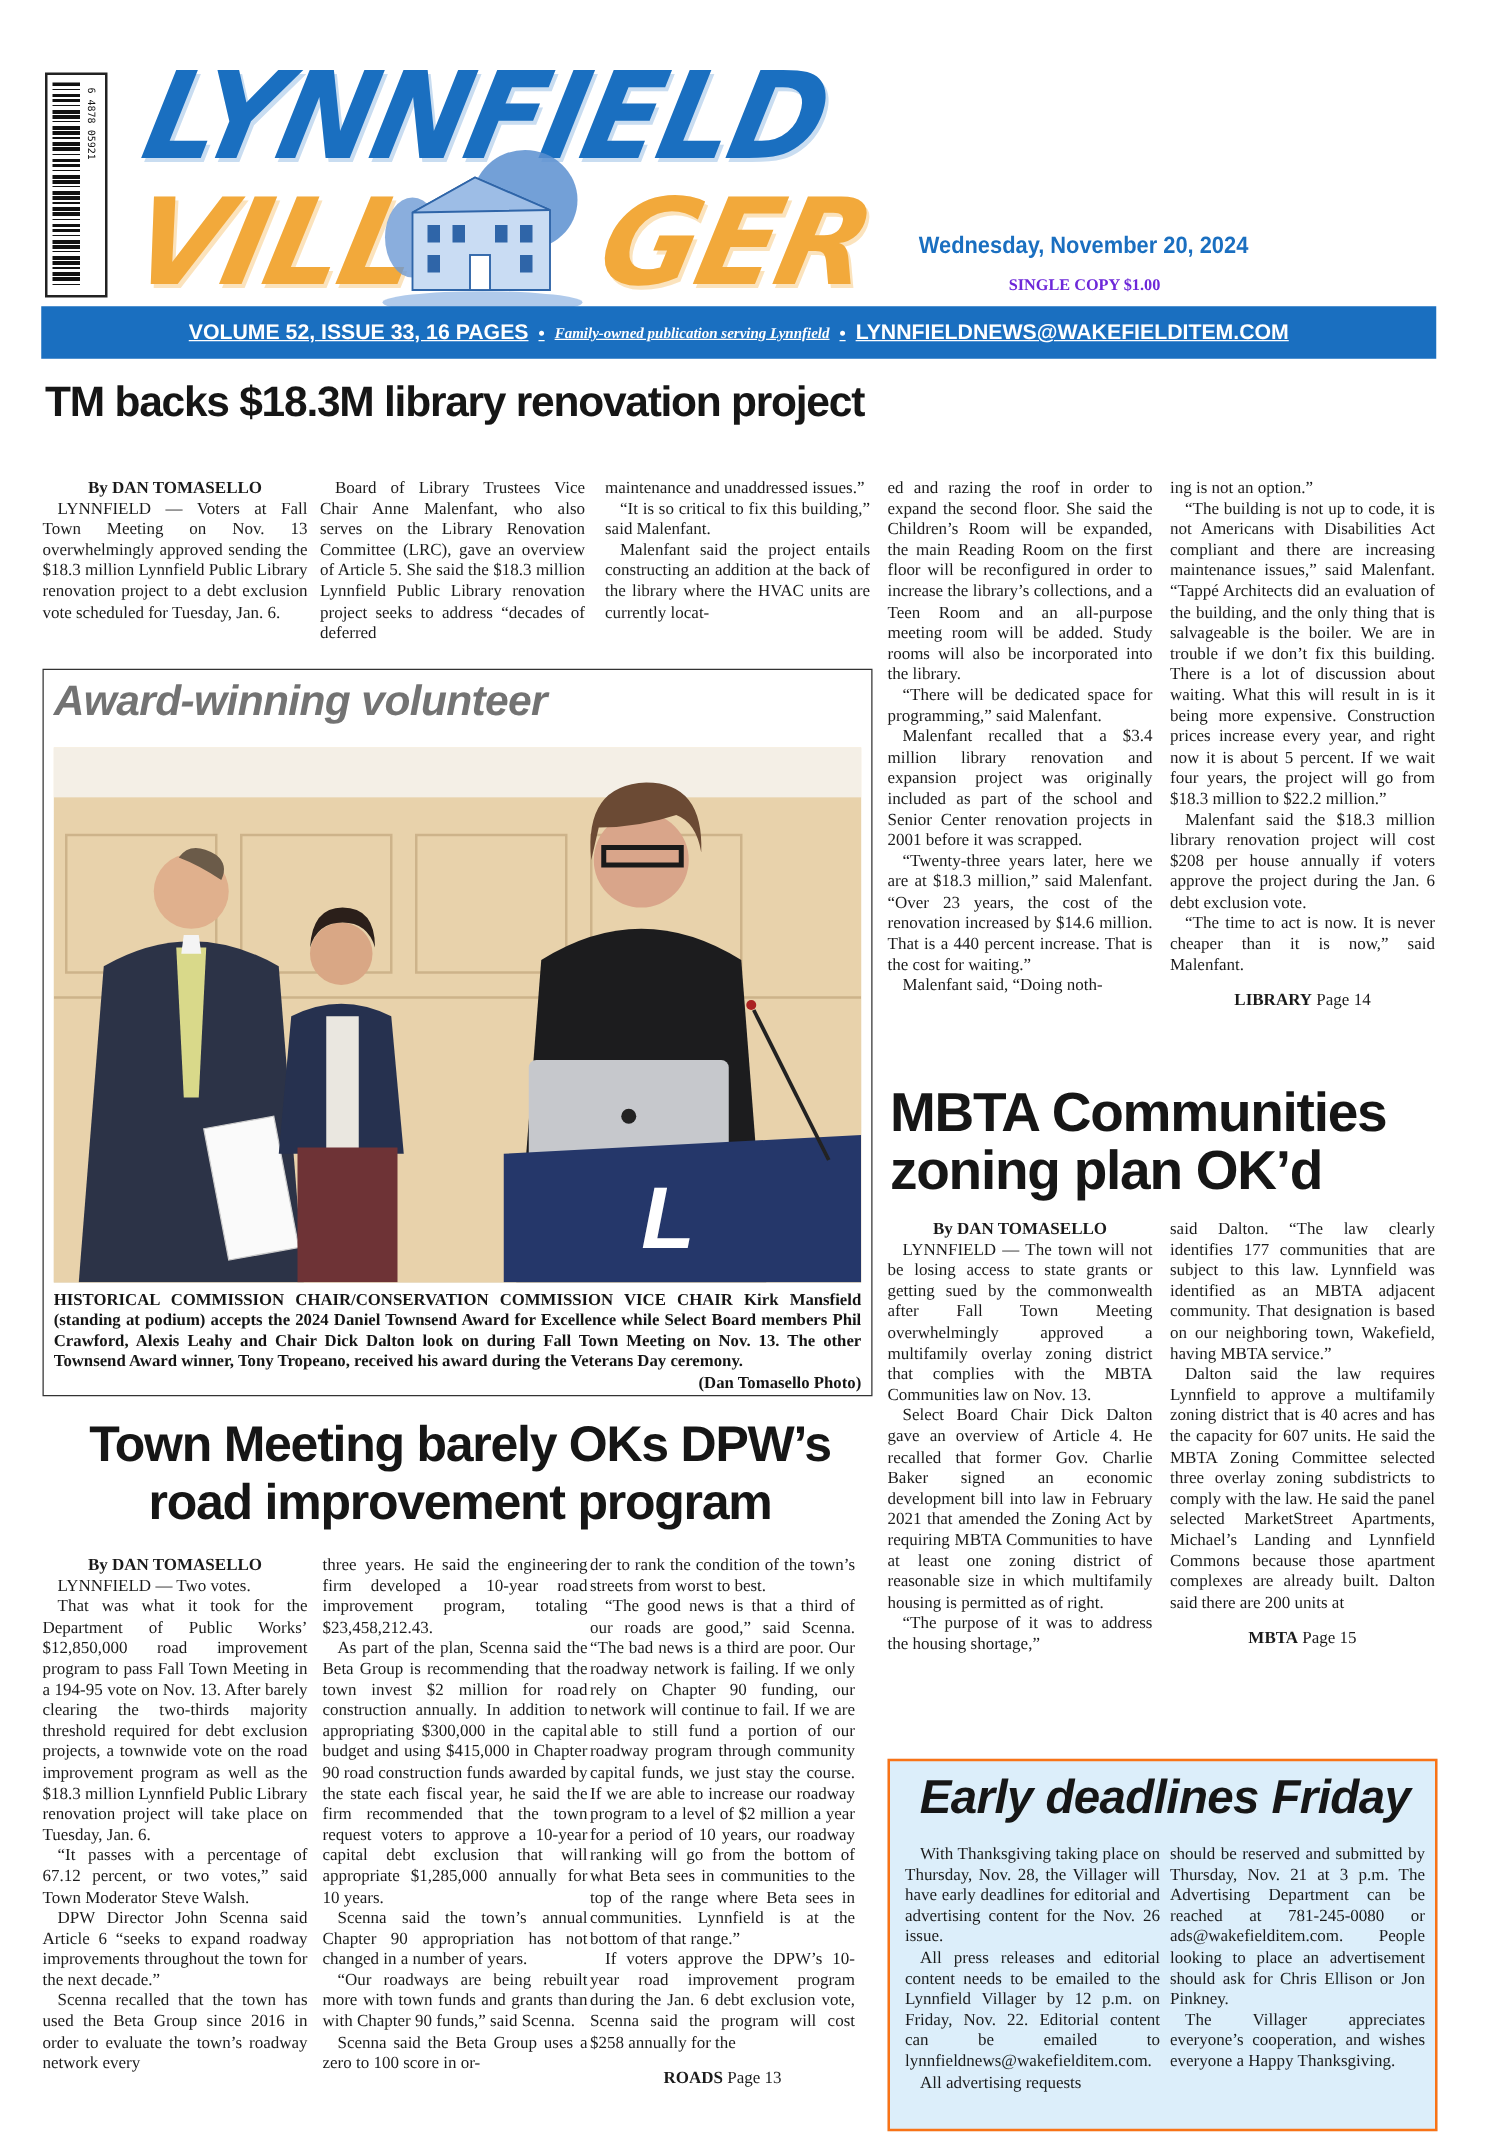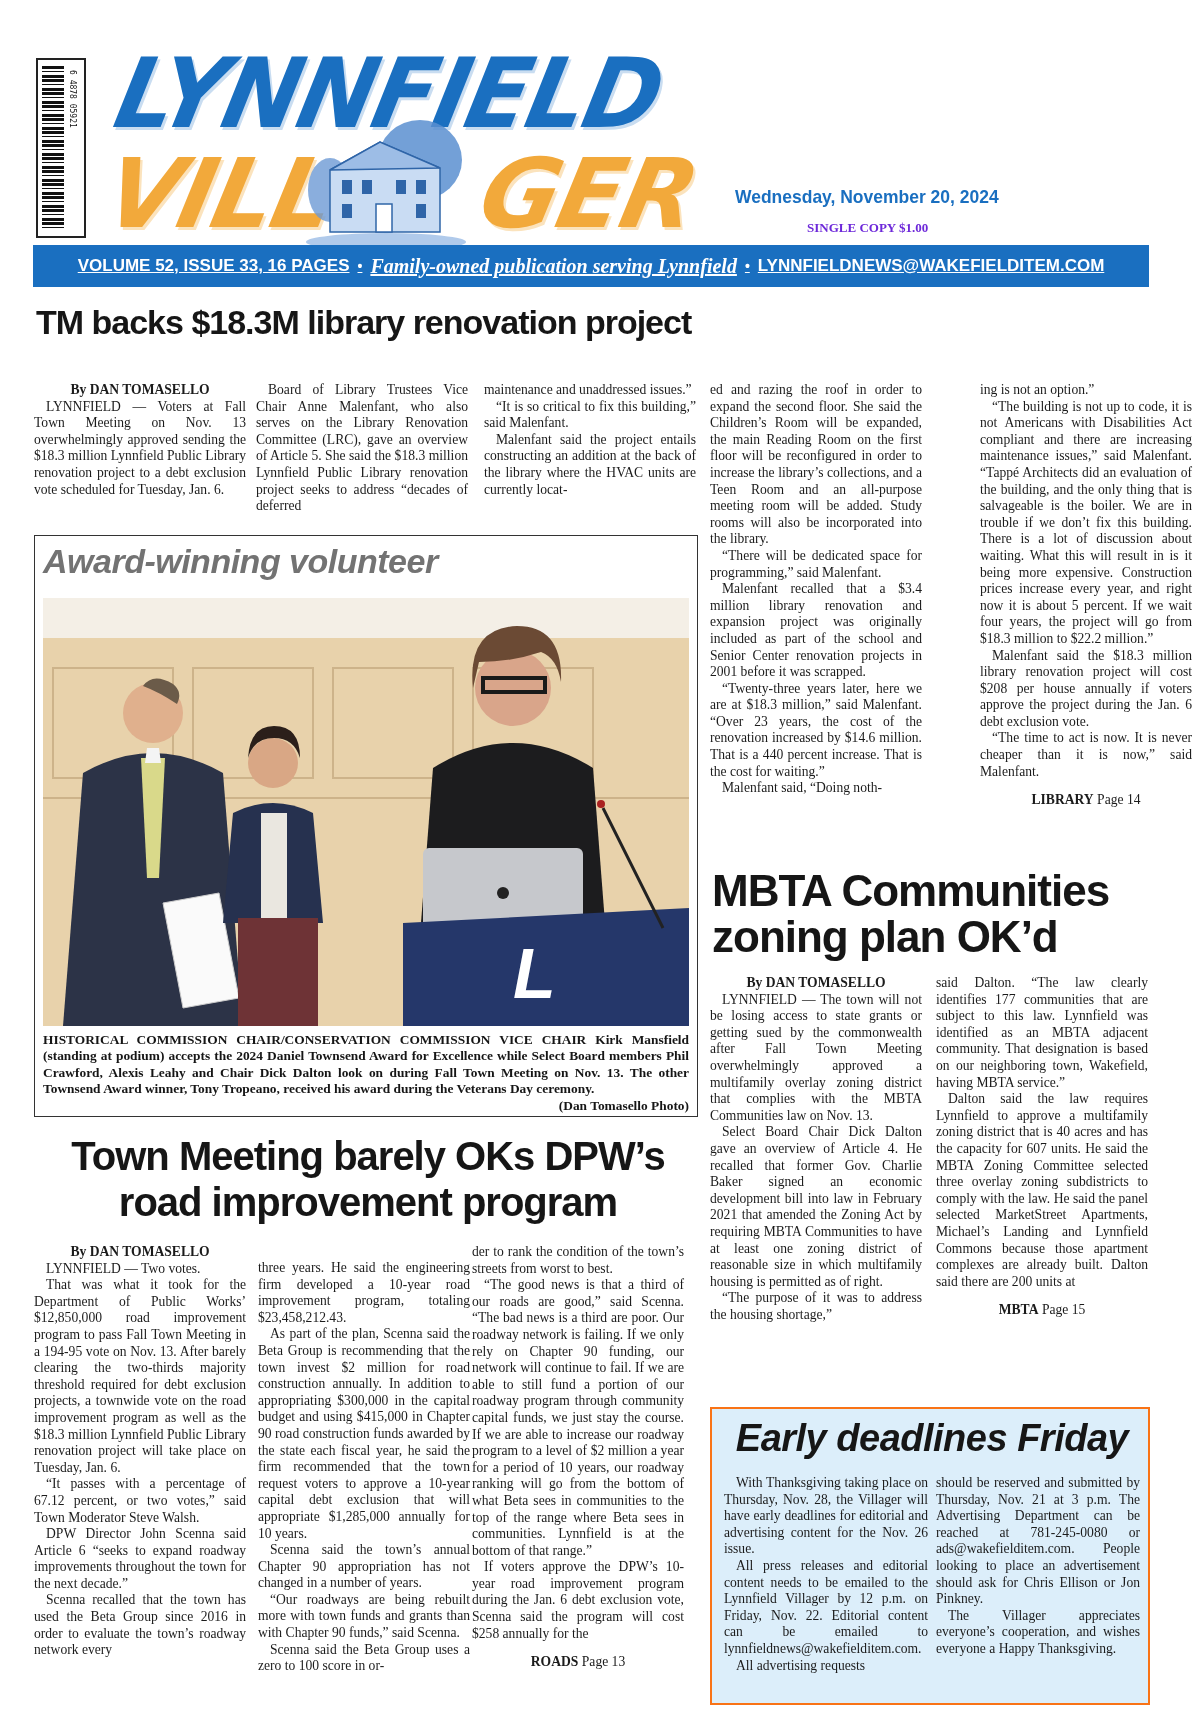--- a/index.html
+++ b/index.html
@@ -49,21 +49,21 @@
     font-family: "Liberation Serif", serif; font-weight: bold; font-size: 13px; color: #6d28d9;
   }
   .banner {
     position: absolute; left: 33px; top: 245px; width: 1116px; height: 42px;
     background: #1a6fc0; color: #fff;
     display: flex; align-items: center; justify-content: center; gap: 8px;
     font-family: "Liberation Sans", sans-serif; font-weight: bold; font-size: 17px;
     white-space: nowrap;
     text-decoration: underline;
   }
-  .banner .tag { font-family: "Liberation Serif", serif; font-style: italic; font-weight: bold; font-size: 20px; }
+  .banner .tag { font-family: "Liberation Serif", serif; font-style: italic; font-weight: bold; font-size: 12px; }
   .banner .sep { font-size: 14px; }
 
   
   .headline {
     position: absolute; font-family: "Liberation Sans", sans-serif; font-weight: bold;
     color: #161616; letter-spacing: -1px; white-space: nowrap;
   }
   .hl-main { left: 36px; top: 303px; font-size: 34px; transform: scaleX(1.0); }
   .hl-mbta { left: 712px; top: 868px; width: 440px; text-align: left; font-size: 44px; line-height: 46px; white-space: normal; }
   .hl-dpw  { left: 34px; top: 1133px; width: 668px; text-align: center; font-size: 40px; line-height: 46px; white-space: normal; }
@@ -168,21 +168,21 @@
   <p>“It is so critical to fix this building,” said Malenfant.</p>
   <p>Malenfant said the project entails constructing an addition at the back of the library where the HVAC units are currently locat-</p>
 </div>
 <div class="col" style="left:710px; top:382px; width:212px;">
   <p style="text-indent:0">ed and razing the roof in order to expand the second floor. She said the Children’s Room will be expanded, the main Reading Room on the first floor will be reconfigured in order to increase the library’s collections, and a Teen Room and an all-purpose meeting room will be added. Study rooms will also be incorporated into the library.</p>
   <p>“There will be dedicated space for programming,” said Malenfant.</p>
   <p>Malenfant recalled that a $3.4 million library renovation and expansion project was originally included as part of the school and Senior Center renovation projects in 2001 before it was scrapped.</p>
   <p>“Twenty-three years later, here we are at $18.3 million,” said Malenfant. “Over 23 years, the cost of the renovation increased by $14.6 million. That is a 440 percent increase. That is the cost for waiting.”</p>
   <p>Malenfant said, “Doing noth-</p>
 </div>
-<div class="col" style="left:936px; top:382px; width:212px;margin-left:44px;">
+<div class="col" style="left:936px; top:382px; width:212px;">
   <p style="text-indent:0">ing is not an option.”</p>
   <p>“The building is not up to code, it is not Americans with Disabilities Act compliant and there are increasing maintenance issues,” said Malenfant. “Tappé Architects did an evaluation of the building, and the only thing that is salvageable is the boiler. We are in trouble if we don’t fix this building. There is a lot of discussion about waiting. What this will result in is it being more expensive. Construction prices increase every year, and right now it is about 5 percent. If we wait four years, the project will go from $18.3 million to $22.2 million.”</p>
   <p>Malenfant said the $18.3 million library renovation project will cost $208 per house annually if voters approve the project during the Jan. 6 debt exclusion vote.</p>
   <p>“The time to act is now. It is never cheaper than it is now,” said Malenfant.</p>
   <p class="jump"><b>LIBRARY</b> <span>Page 14</span></p>
 </div>
 
 <section class="photo-box">
   <div class="photo-title">Award-winning volunteer</div>
   <div class="photo">
@@ -245,21 +245,21 @@
 <h2 class="headline hl-dpw">Town Meeting barely OKs DPW’s road improvement program</h2>
 
 <div class="col" style="left:34px; top:1244px; width:212px;">
   <p class="byline">By DAN TOMASELLO</p>
   <p>LYNNFIELD — Two votes.</p>
   <p>That was what it took for the Department of Public Works’ $12,850,000 road improvement program to pass Fall Town Meeting in a 194-95 vote on Nov. 13. After barely clearing the two-thirds majority threshold required for debt exclusion projects, a townwide vote on the road improvement program as well as the $18.3 million Lynnfield Public Library renovation project will take place on Tuesday, Jan. 6.</p>
   <p>“It passes with a percentage of 67.12 percent, or two votes,” said Town Moderator Steve Walsh.</p>
   <p>DPW Director John Scenna said Article 6 “seeks to expand roadway improvements throughout the town for the next decade.”</p>
   <p>Scenna recalled that the town has used the Beta Group since 2016 in order to evaluate the town’s roadway network every</p>
 </div>
-<div class="col" style="left:258px; top:1244px; width:212px;margin-top:16px;">
+<div class="col" style="left:258px; top:1244px; width:212px;">
   <p style="text-indent:0">three years. He said the engineering firm developed a 10-year road improvement program, totaling $23,458,212.43.</p>
   <p>As part of the plan, Scenna said the Beta Group is recommending that the town invest $2 million for road construction annually. In addition to appropriating $300,000 in the capital budget and using $415,000 in Chapter 90 road construction funds awarded by the state each fiscal year, he said the firm recommended that the town request voters to approve a 10-year capital debt exclusion that will appropriate $1,285,000 annually for 10 years.</p>
   <p>Scenna said the town’s annual Chapter 90 appropriation has not changed in a number of years.</p>
   <p>“Our roadways are being rebuilt more with town funds and grants than with Chapter 90 funds,” said Scenna.</p>
   <p>Scenna said the Beta Group uses a zero to 100 score in or-</p>
 </div>
 <div class="col" style="left:472px; top:1244px; width:212px;">
   <p style="text-indent:0">der to rank the condition of the town’s streets from worst to best.</p>
   <p>“The good news is that a third of our roads are good,” said Scenna. “The bad news is a third are poor. Our roadway network is failing. If we only rely on Chapter 90 funding, our network will continue to fail. If we are able to still fund a portion of our roadway program through community capital funds, we just stay the course. If we are able to increase our roadway program to a level of $2 million a year for a period of 10 years, our roadway ranking will go from the bottom of what Beta sees in communities to the top of the range where Beta sees in communities. Lynnfield is at the bottom of that range.”</p>
   <p>If voters approve the DPW’s 10-year road improvement program during the Jan. 6 debt exclusion vote, Scenna said the program will cost $258 annually for the</p>

